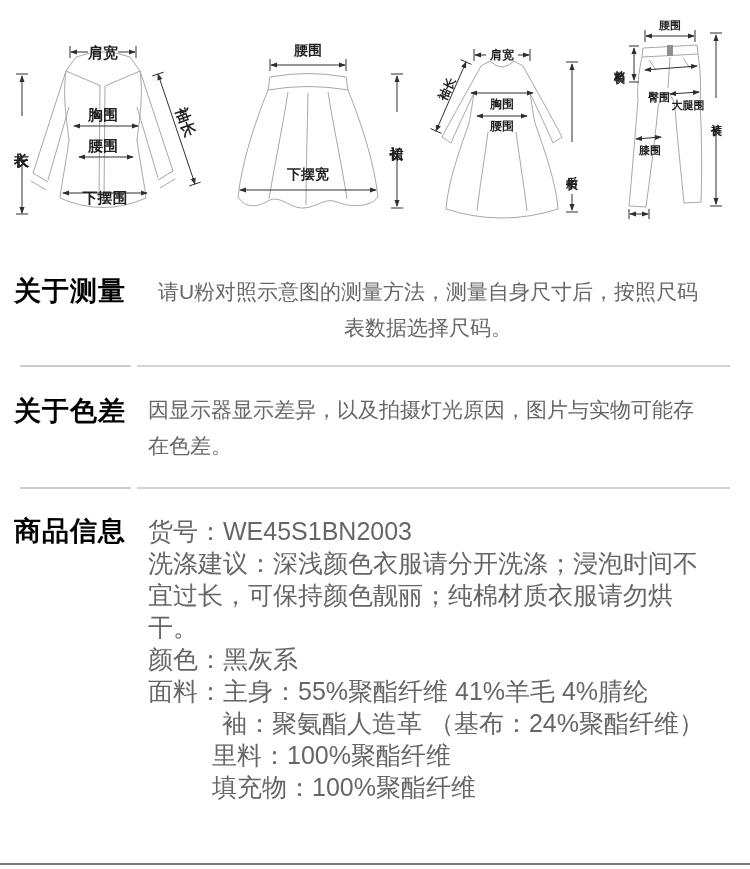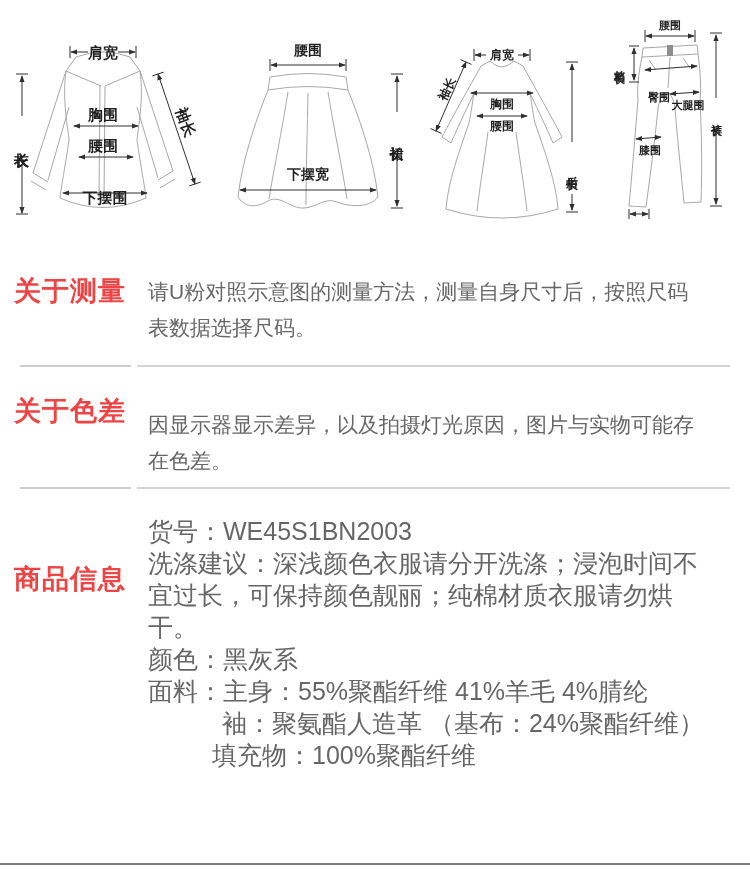--- a/index.html
+++ b/index.html
@@ -13,21 +13,21 @@
   .dlabel{
     position:absolute;transform:translate(-50%,-50%);
     font-weight:700;color:#1f1f1f;white-space:nowrap;line-height:1;
   }
   .fs15{font-size:15px;} .fs14{font-size:14px;} .fs12{font-size:12px;} .fs11{font-size:11px;}
   .vert{writing-mode:vertical-rl;text-orientation:upright;letter-spacing:2px;}
   .rot70{transform:translate(-50%,-50%) rotate(70deg);}
   .rotm65{transform:translate(-50%,-50%) rotate(-65deg);}
   
   .sec-heading{
-    position:absolute;left:14px;font-size:27px;font-weight:700;color:#ef4444;
+    position:absolute;left:14px;font-size:27px;font-weight:700;color:#000000;
     letter-spacing:1px;white-space:nowrap;line-height:1.1;
   }
   .sec-body{
     position:absolute;left:148px;width:560px;font-size:21px;color:#666666;line-height:36px;
   }
   .product-lines{position:absolute;left:148px;top:515px;width:575px;font-size:25px;color:#666666;line-height:32px;}
   .pline{white-space:normal;width:560px;}
   .pline.ind1{padding-left:74px;width:486px;}
   .pline.ind2{padding-left:64px;width:496px;}
   
@@ -165,34 +165,35 @@
 
     <div class="dlabel fs11" style="left:670px;top:25px;">腰围</div>
     <div class="dlabel fs11 vert" style="left:619px;top:63px;letter-spacing:1px;">前档长</div>
     <div class="dlabel fs11" style="left:659px;top:97px;">臀围</div>
     <div class="dlabel fs11" style="left:688px;top:105px;">大腿围</div>
     <div class="dlabel fs11" style="left:650px;top:150px;">膝围</div>
     <div class="dlabel fs11 vert" style="left:716px;top:116px;letter-spacing:1px;">裤长</div>
   </div>
 
   <div class="sec-heading" style="top:277px;">关于测量</div>
-  <div class="sec-body" style="top:274px;">请U粉对照示意图的测量方法，测量自身尺寸后，按照尺码表数据选择尺码。</div>
+  <div class="sec-body" style="top:274px;text-align:center;">请U粉对照示意图的测量方法，测量自身尺寸后，按照尺码表数据选择尺码。</div>
   <div class="divider-seg" style="left:20px;top:365px;width:111px;"></div>
   <div class="divider-seg" style="left:137px;top:365px;width:593px;background:#d4d4d4;"></div>
 
   <div class="sec-heading" style="top:397px;">关于色差</div>
-  <div class="sec-body" style="top:392px;margin-top:15px;">因显示器显示差异，以及拍摄灯光原因，图片与实物可能存在色差。</div>
+  <div class="sec-body" style="top:392px;">因显示器显示差异，以及拍摄灯光原因，图片与实物可能存在色差。</div>
   <div class="divider-seg" style="left:20px;top:487px;width:111px;"></div>
   <div class="divider-seg" style="left:137px;top:487px;width:593px;background:#d4d4d4;"></div>
 
-  <div class="sec-heading" style="top:517px;margin-top:48px;">商品信息</div>
+  <div class="sec-heading" style="top:517px;">商品信息</div>
   <div class="product-lines">
     <div class="pline">货号：WE45S1BN2003</div>
     <div class="pline">洗涤建议：深浅颜色衣服请分开洗涤；浸泡时间不宜过长，可保持颜色靓丽；纯棉材质衣服请勿烘干。</div>
     <div class="pline">颜色：黑灰系</div>
     <div class="pline">面料：主身：55%聚酯纤维 41%羊毛 4%腈纶</div>
     <div class="pline ind1">袖：聚氨酯人造革 （基布：24%聚酯纤维）</div>
+    <div class="pline ind2">里料：100%聚酯纤维</div>
     <div class="pline ind2">填充物：100%聚酯纤维</div>
   </div>
 
   <div class="divider-bottom" style="top:863px;"></div>
 
 </div>
 
 </body></html>

